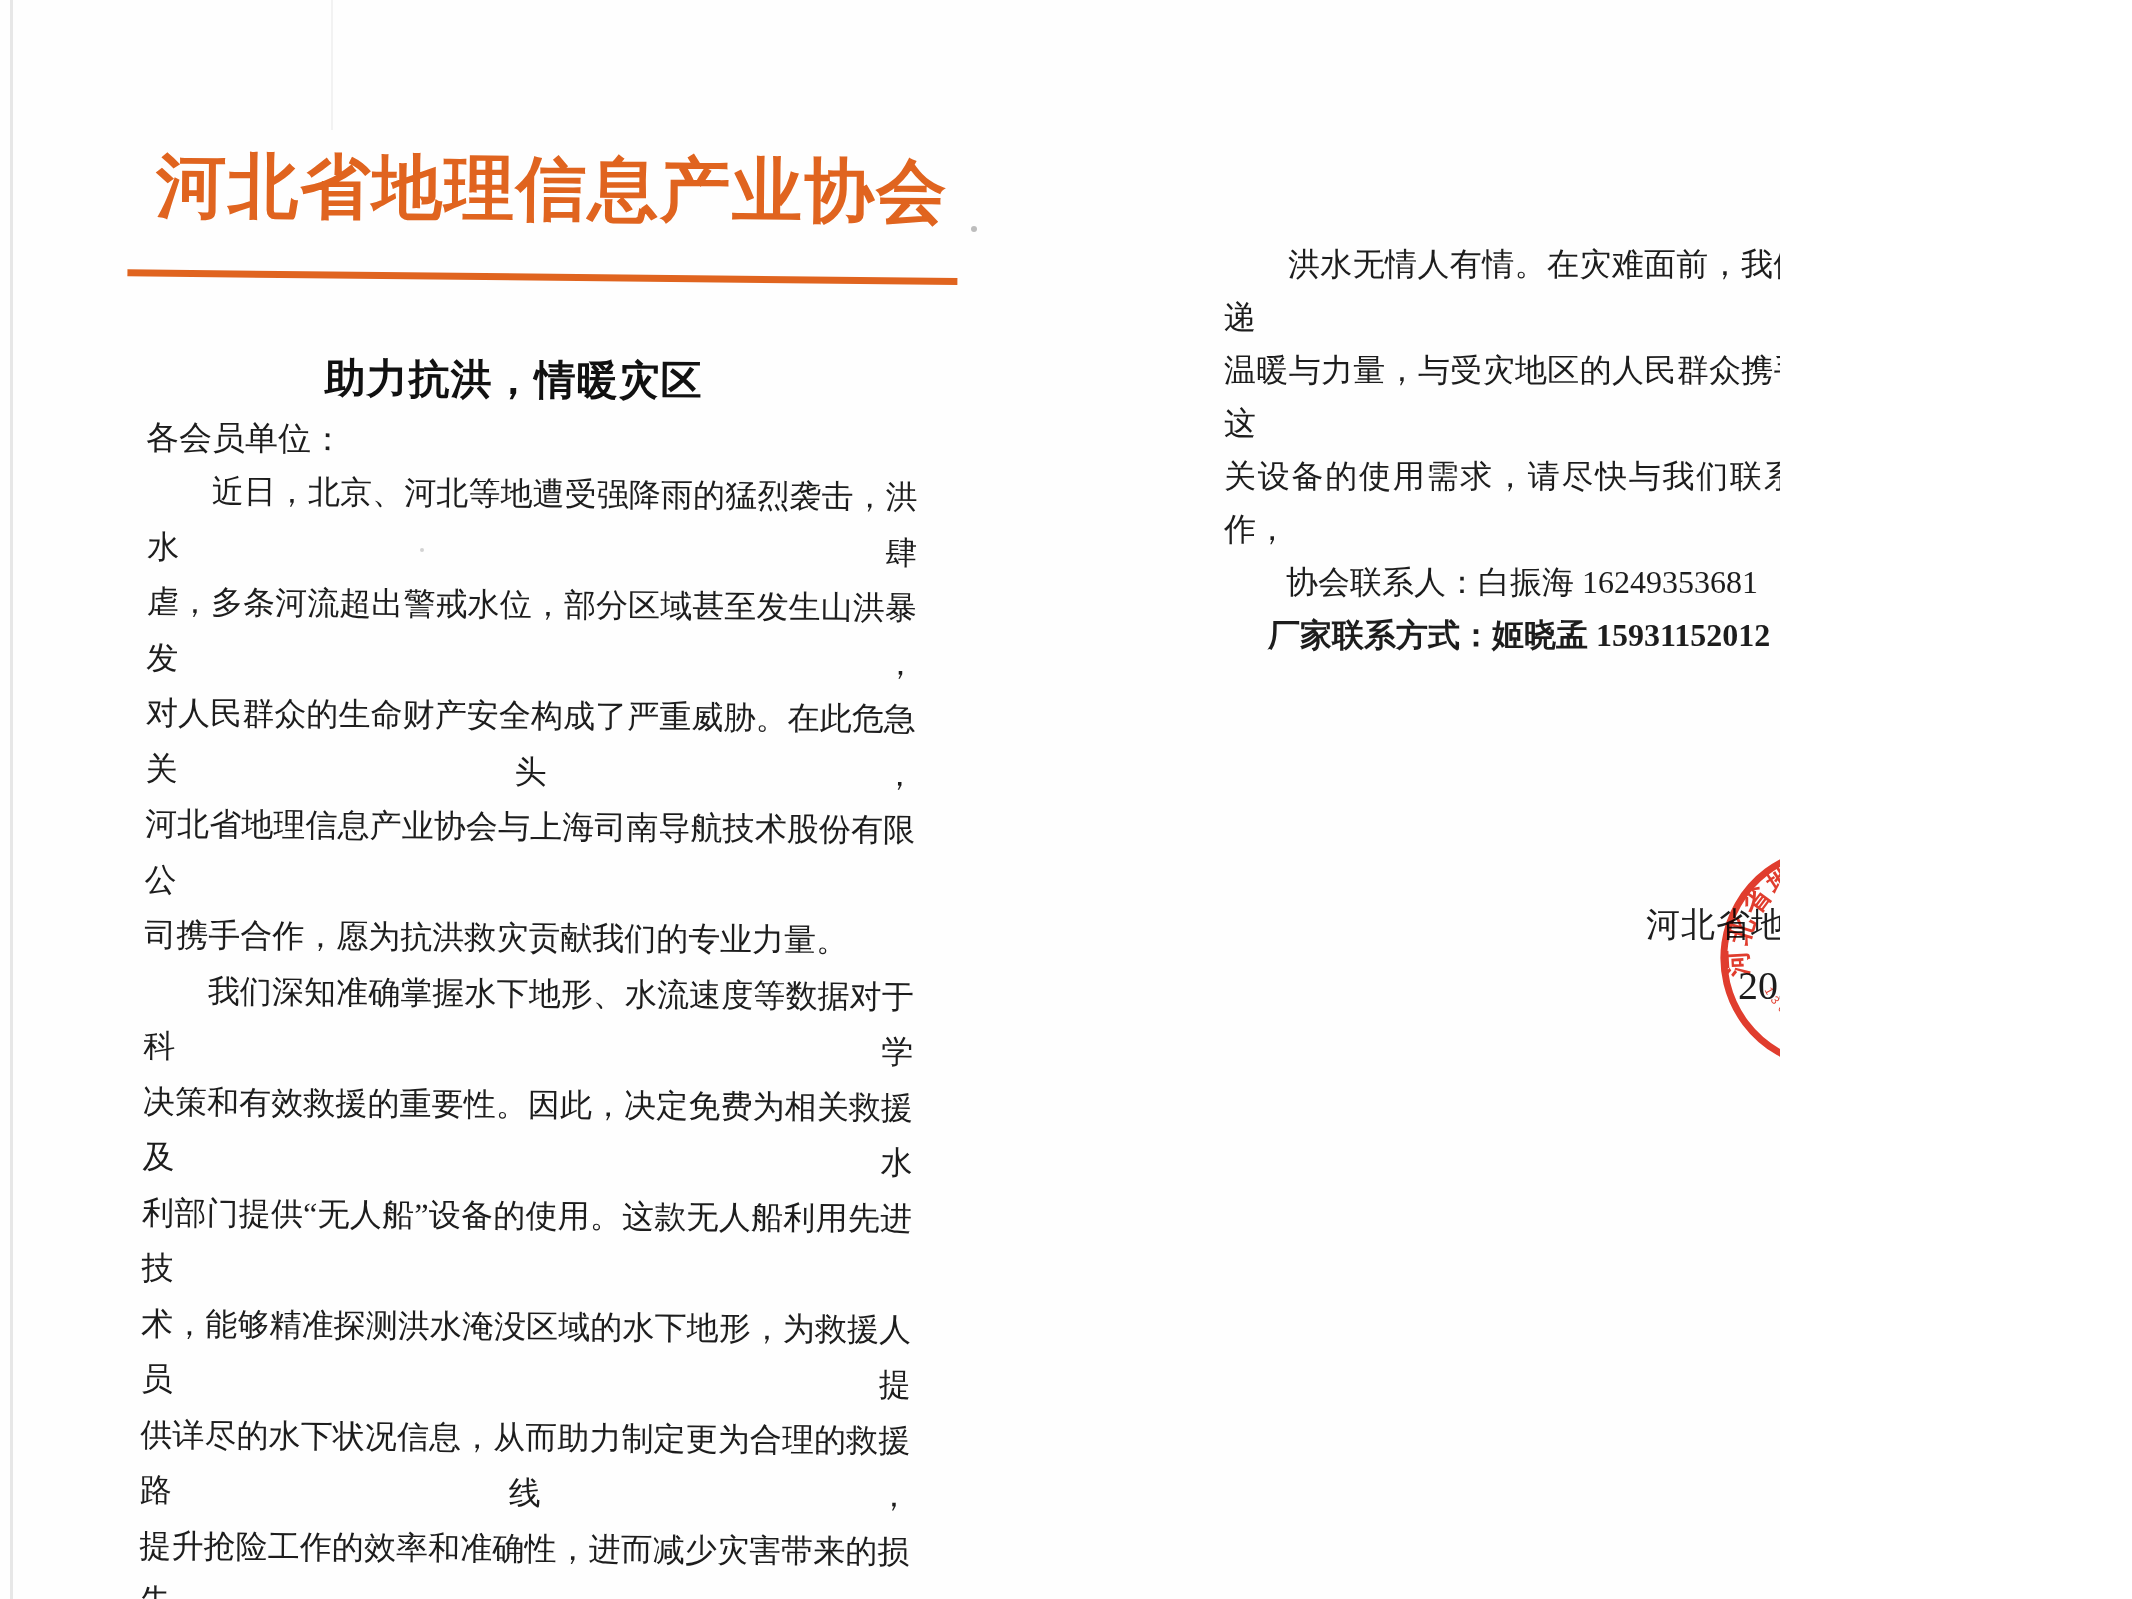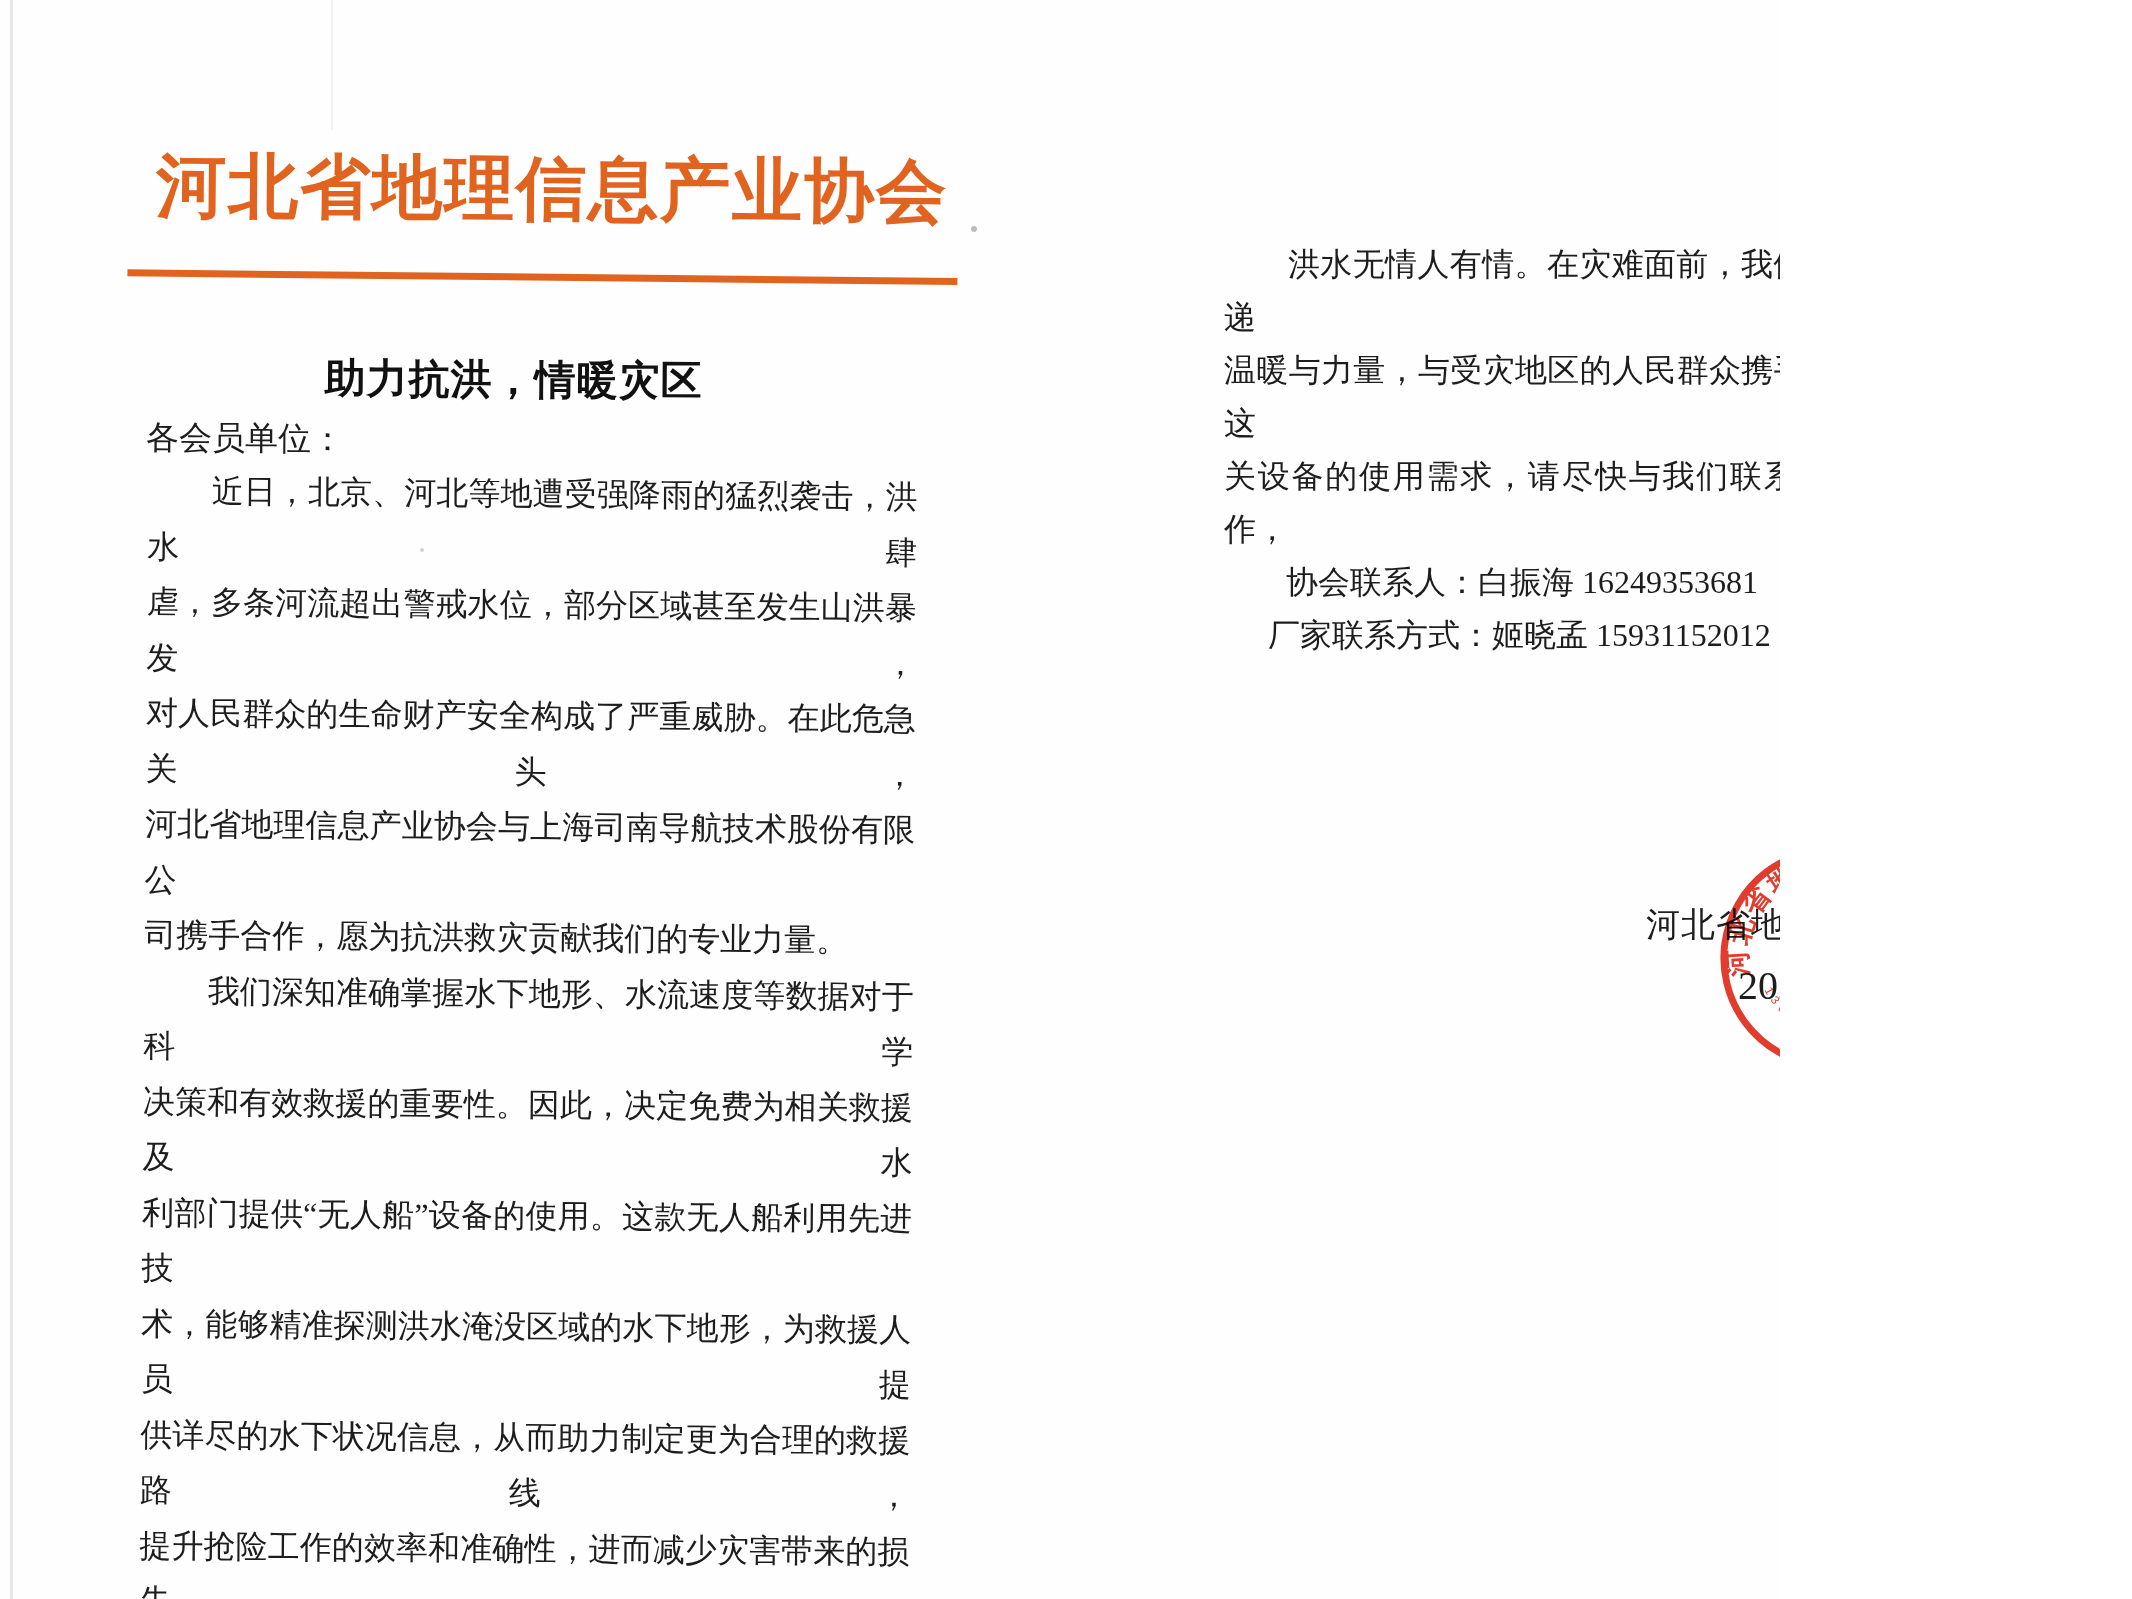--- a/index.html
+++ b/index.html
@@ -47,21 +47,21 @@
   .para .line:last-child{text-align-last:left;}
 
   
   .right-page{position:absolute;left:1066px;top:0;width:1066px;height:100%;}
   .body-block2{
     position:absolute;left:142px;top:238px;width:808px;
     font-size:32px;line-height:53px;margin-left:16px;
   }
   .contact{white-space:nowrap;}
   .c1{padding-left:62px;}
-  .c2{padding-left:44px;}
+  .c2{padding-left:44px;font-weight:bold;}
 
   .sig-org{position:absolute;left:580px;top:902px;font-size:34px;letter-spacing:1px;white-space:nowrap;}
   .sig-date{position:absolute;left:672px;top:958px;font-size:40px;white-space:nowrap;}
 
   
   .seal-wrap{
     position:absolute;left:648px;top:840px;width:236px;height:236px;
     transform:rotate(8deg);
     mix-blend-mode:multiply;opacity:.95;
   }

